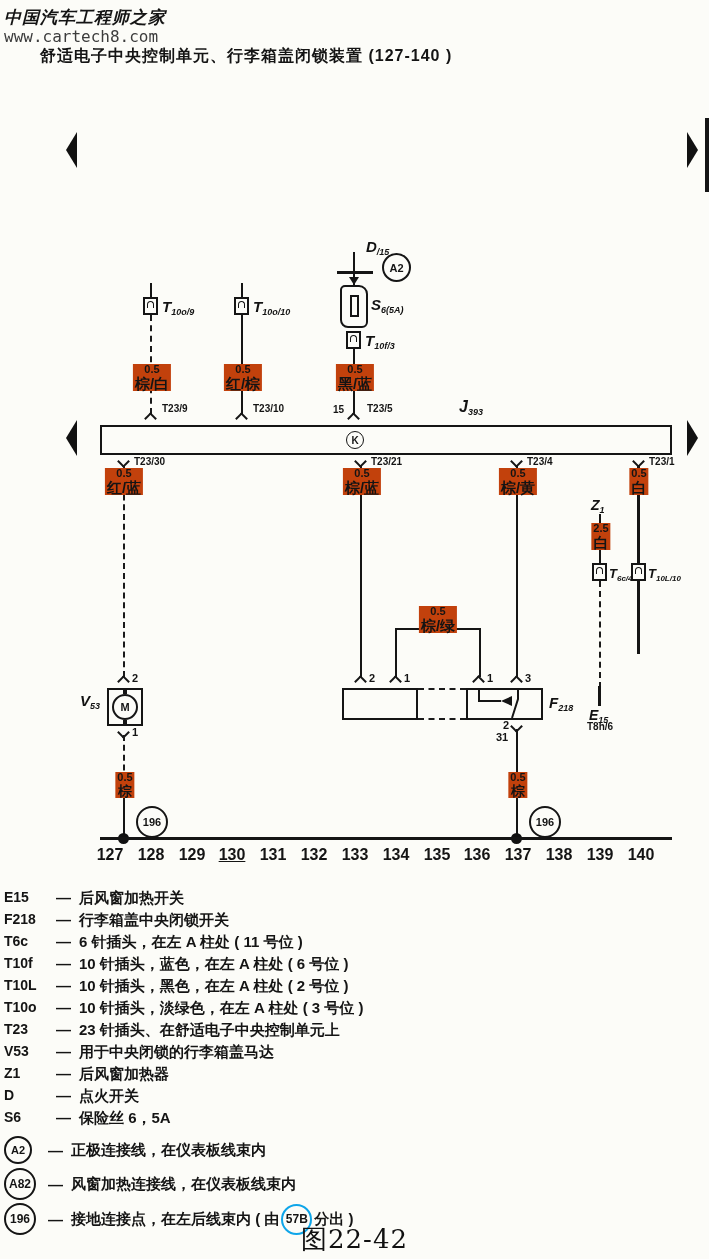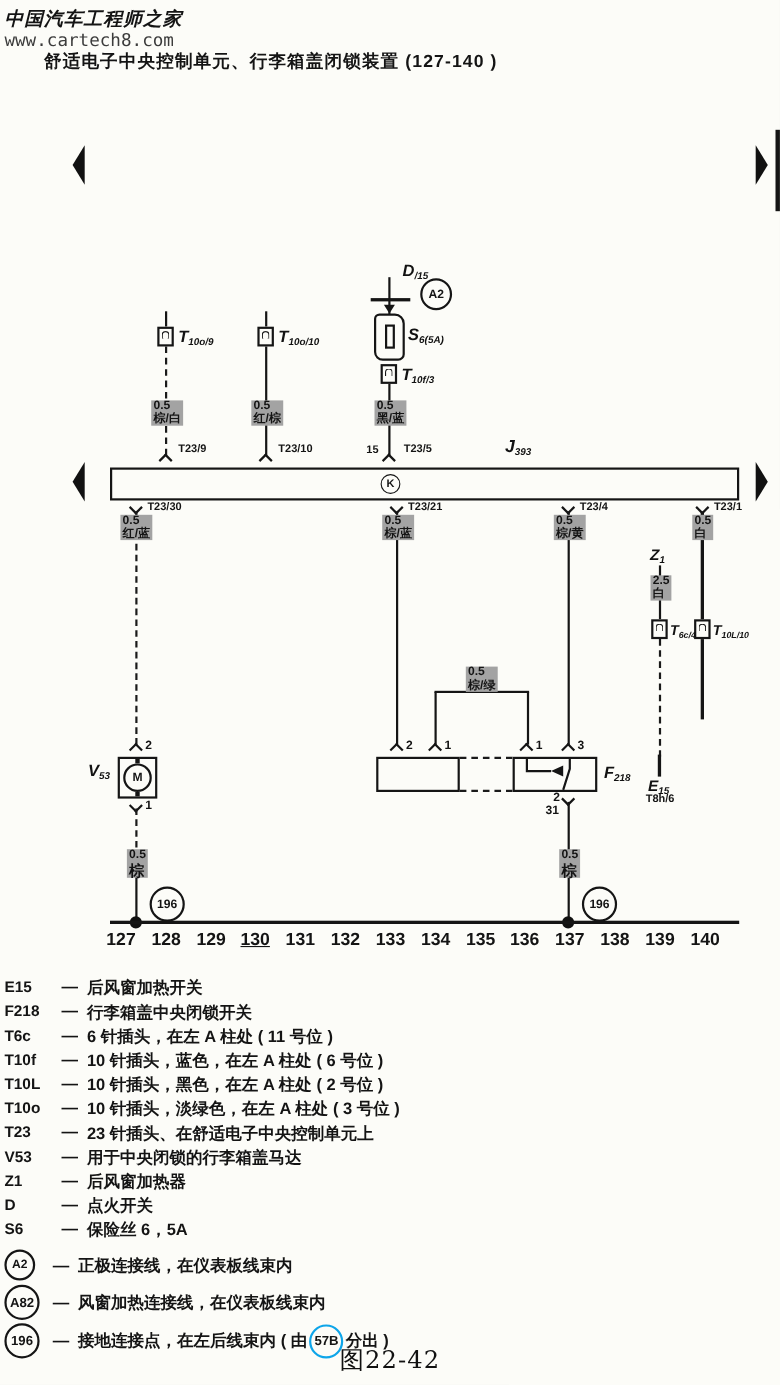--- a/index.html
+++ b/index.html
@@ -28,44 +28,44 @@
   .chev.dn{transform:rotate(225deg);}   
   
   .tri{position:absolute;width:0;height:0;}
   .tri.l{border-top:18px solid transparent;border-bottom:18px solid transparent;border-right:11px solid #111;}
   .tri.r{border-top:18px solid transparent;border-bottom:18px solid transparent;border-left:11px solid #111;}
   
   .lbl{position:absolute;font-weight:bold;white-space:nowrap;color:#121212;font-style:italic;}
   .lbl .m{font-size:15px;}
   .lbl .s{font-size:9px;vertical-align:-3px;letter-spacing:0;}
   .pinlbl{position:absolute;font-size:10px;font-weight:bold;white-space:nowrap;}
-  .wlabel{position:absolute;transform:translateX(-50%);text-align:left;font-weight:bold;
-          background:#a3a3a3;padding:0 2px;line-height:1;}
+  .wlabel{position:absolute;transform:translateX(-50%);text-align:center;font-weight:bold;
+          background:#c2410c;padding:0 2px;line-height:1;}
   .wlabel .g{display:block;font-size:11px;margin-bottom:1px;}
-  .wlabel .c{display:block;font-size:11px;}
+  .wlabel .c{display:block;font-size:15px;}
   
   .brand{position:absolute;left:4px;top:6px;font-size:17px;font-weight:bold;
          font-family:"DejaVu Serif",serif;font-style:italic;letter-spacing:1px;}
   .url{position:absolute;left:4px;top:27px;font-size:16px;font-family:"DejaVu Sans Mono",monospace;color:#3c3c3c;}
   .title{position:absolute;left:228px;top:5px;font-size:21px;font-weight:bold;letter-spacing:2px;}
   .subtitle{position:absolute;left:40px;top:46px;font-size:16px;font-weight:bold;letter-spacing:1px;}
   
   #legend{position:absolute;left:4px;top:889px;width:700px;}
   .lrow{display:flex;align-items:flex-start;height:22px;font-weight:bold;}
   .lrow .k{width:52px;font-size:14px;flex:none;}
   .lrow .d,.brow .d{font-size:15px;}
   .dash{margin-right:8px;font-size:15px;font-weight:bold;}
   .brow{display:flex;align-items:center;font-weight:bold;}
   .cbadge{flex:none;border:2px solid #151515;border-radius:50%;display:flex;align-items:center;
           justify-content:center;font-weight:bold;background:#fcfcf8;box-sizing:border-box;}
   .inlinebadge{display:inline-flex;width:31px;height:31px;border:2px solid #0ea5e9;border-radius:50%;
           align-items:center;justify-content:center;font-size:12px;font-weight:bold;vertical-align:middle;
           box-sizing:border-box;margin:0 2px;}
   #caption{position:absolute;left:0;top:1222px;width:100%;text-align:center;
-           font-family:"DejaVu Serif",serif;font-size:22px;letter-spacing:1px;color:#111;}
+           font-family:"DejaVu Serif",serif;font-size:26px;letter-spacing:1px;color:#111;}
   .tracknum{position:absolute;transform:translateX(-50%);font-size:16px;font-weight:bold;}
 </style>
 </head>
 <body>
 
 <div id="page">
 
   <div class="brand">中国汽车工程师之家</div>
   <div class="url">www.cartech8.com</div>
   <div class="subtitle">舒适电子中央控制单元、行李箱盖闭锁装置 (127-140 )</div>

